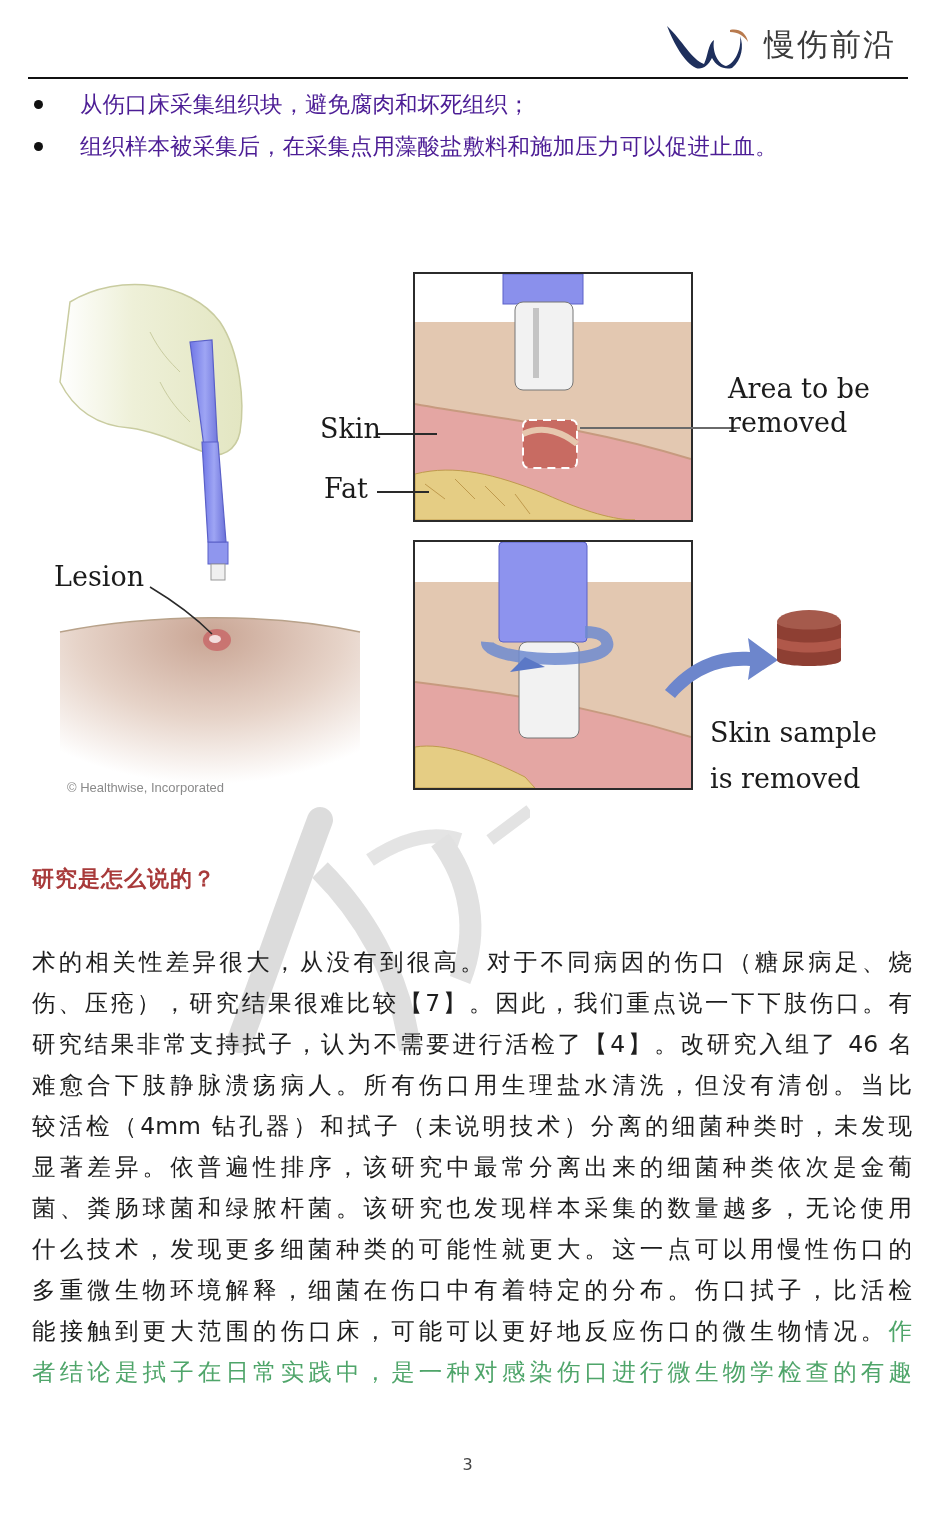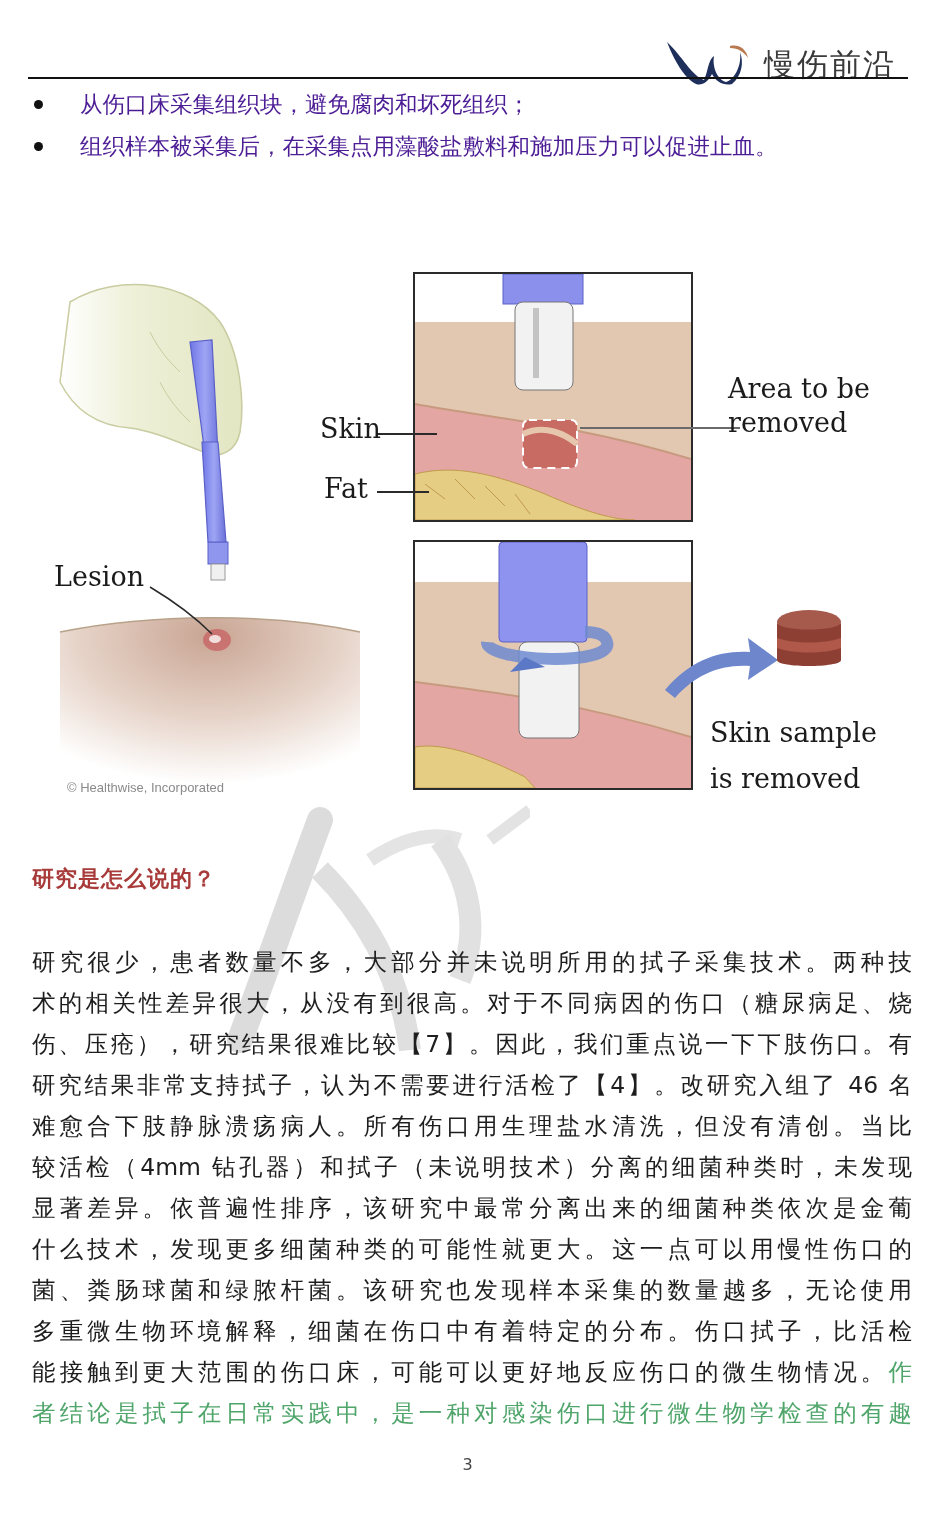--- a/index.html
+++ b/index.html
@@ -1,19 +1,19 @@
 <!DOCTYPE html>
 <html><head>
 <meta charset="utf-8">
 <style>
   html, body { margin:0; padding:0; background:#ffffff; }
   body { width:945px; height:1513px; position:relative; overflow:hidden;
          font-family:"DejaVu Sans", "Liberation Sans", sans-serif; color:#1a1a1a; }
   .header { position:absolute; left:0; top:0; width:945px; height:80px; }
-  .logo { position:absolute; left:662px; top:26px; width:250px; height:60px; display:flex; align-items:flex-end; }
+  .logo { position:absolute; left:662px; top:15px; width:250px; height:60px; display:flex; align-items:center; }
   .logo-mark { width:100px; height:50px; }
   .logo-text { font-size:31px; color:#3a3a3a; letter-spacing:2px; margin-left:2px; font-weight:400; }
   .header-rule { position:absolute; left:28px; top:77px; width:880px; height:2px; background:#111; }
 
   .bullets { position:absolute; left:28px; top:83px; width:900px; margin:0; padding:0; list-style:none; }
   .bullets li { position:relative; height:42px; line-height:42px; font-size:22.5px; color:#4c1d95; padding-left:52px; white-space:nowrap; }
   .bullets li .dot { position:absolute; left:6px; top:17px; width:9px; height:9px; border-radius:50%; background:#111; }
 
   .figure { position:absolute; left:40px; top:262px; width:860px; height:550px; }
   .panel { position:absolute; border:2px solid #2b2b2b; overflow:hidden; background:#fff; }
@@ -138,27 +138,26 @@
   <path d="M30,240 C60,160 80,100 110,20" stroke="#d9d9d9" stroke-width="26" fill="none" stroke-linecap="round"></path>
   <path d="M110,70 C150,110 190,170 200,250" stroke="#dcdcdc" stroke-width="22" fill="none"></path>
   <path d="M160,60 C190,40 220,30 250,40" stroke="#e2e2e2" stroke-width="14" fill="none"></path>
   <path d="M230,40 C260,80 270,130 250,180" stroke="#dedede" stroke-width="22" fill="none"></path>
   <path d="M280,40 L320,10" stroke="#e0e0e0" stroke-width="12"></path>
 </svg>
 
 <div class="section-title">研究是怎么说的？</div>
 
 <div class="body-text">
-  <span class="line">研究很少，患者数量不多，大部分并未说明所用的拭子采集技术。两种技</span>
   <span class="line">术的相关性差异很大，从没有到很高。对于不同病因的伤口（糖尿病足、烧</span>
   <span class="line">伤、压疮），研究结果很难比较【7】。因此，我们重点说一下下肢伤口。有</span>
   <span class="line">研究结果非常支持拭子，认为不需要进行活检了【4】。改研究入组了 46 名</span>
   <span class="line">难愈合下肢静脉溃疡病人。所有伤口用生理盐水清洗，但没有清创。当比</span>
   <span class="line">较活检（4mm 钻孔器）和拭子（未说明技术）分离的细菌种类时，未发现</span>
   <span class="line">显著差异。依普遍性排序，该研究中最常分离出来的细菌种类依次是金葡</span>
+  <span class="line">菌、粪肠球菌和绿脓杆菌。该研究也发现样本采集的数量越多，无论使用</span>
   <span class="line">什么技术，发现更多细菌种类的可能性就更大。这一点可以用慢性伤口的</span>
-  <span class="line">菌、粪肠球菌和绿脓杆菌。该研究也发现样本采集的数量越多，无论使用</span>
   <span class="line">多重微生物环境解释，细菌在伤口中有着特定的分布。伤口拭子，比活检</span>
   <span class="line" style="text-align-last:justify;"><span>能接触到更大范围的伤口床，可能可以更好地反应伤口的微生物情况。</span><span class="green">作</span></span>
   <span class="line green">者结论是拭子在日常实践中，是一种对感染伤口进行微生物学检查的有趣</span>
 </div>
 
 <div class="page-num">3</div>
 
 </body></html>

